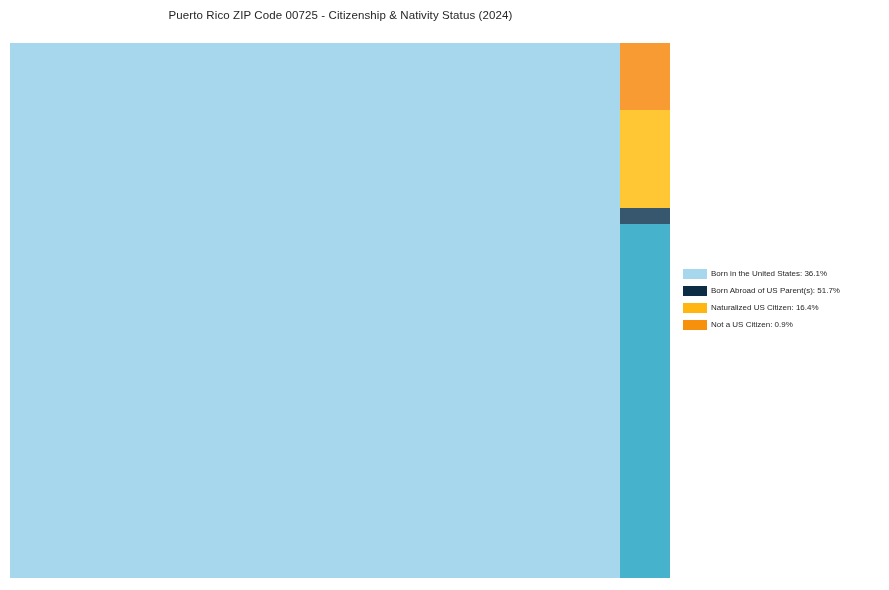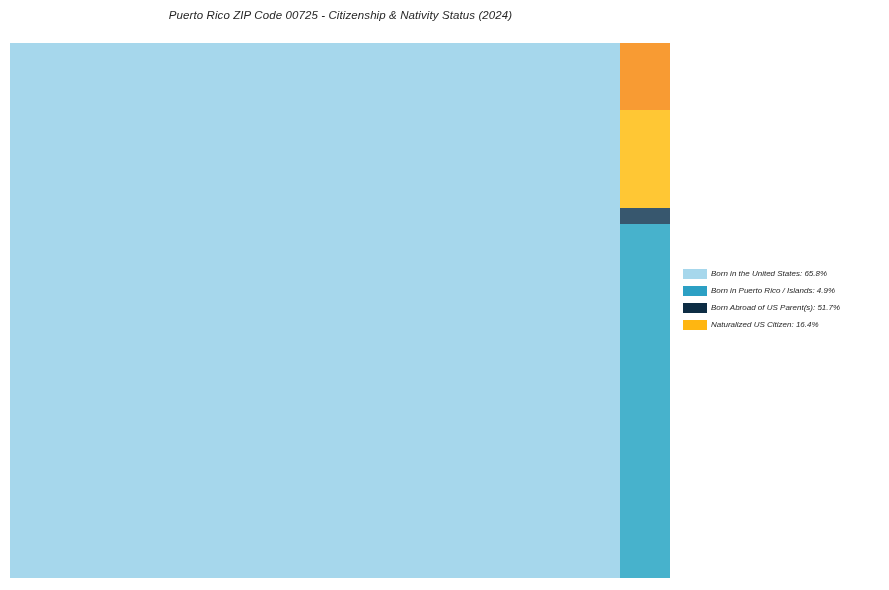--- a/index.html
+++ b/index.html
@@ -3,21 +3,21 @@
 <meta charset="utf-8">
 <style>
   html,body{margin:0;padding:0;}
   body{
     width:889px;height:590px;
     background:#ffffff;
     font-family:"Liberation Sans", sans-serif;
     overflow:hidden;
     position:relative;
   }
-  #stage{position:absolute;left:0;top:0;width:889px;height:590px;font-style:italic;}
+  #stage{position:absolute;left:0;top:0;width:889px;height:590px;}
 
   .title{
     position:absolute;
     left:0;top:9px;width:681px;
     text-align:center;
     font-size:11.5px;
     color:#262626;
     letter-spacing:0.1px;
     white-space:nowrap;
   }
@@ -64,29 +64,29 @@
       <div class="tile" style="left: 0px; top: 0px; width: 610px; height: 535px; background: rgb(166, 215, 236);"></div>
       <div class="tile" style="left: 610px; top: 181px; width: 50px; height: 354px; background: rgb(71, 178, 204);"></div>
       <div class="tile" style="left: 610px; top: 165px; width: 50px; height: 16px; background: rgb(55, 87, 110);"></div>
       <div class="tile" style="left: 610px; top: 67px; width: 50px; height: 98px; background: rgb(255, 199, 52);"></div>
       <div class="tile" style="left: 610px; top: 0px; width: 50px; height: 67px; background: rgb(248, 155, 51);"></div>
     </div>
 
   <div class="legend" id="legend">
       <div class="legend-row">
         <span class="swatch" style="background: rgb(166, 215, 236);"></span>
-        <span class="legend-label">Born in the United States: 65.8%</span>
-      </div>
-      <div class="legend-row">
-        <span class="swatch" style="background: rgb(44, 160, 196);"></span>
-        <span class="legend-label">Born in Puerto Rico / Islands: 4.9%</span>
+        <span class="legend-label">Born in the United States: 36.1%</span>
       </div>
       <div class="legend-row">
         <span class="swatch" style="background: rgb(13, 45, 68);"></span>
         <span class="legend-label">Born Abroad of US Parent(s): 51.7%</span>
       </div>
       <div class="legend-row">
         <span class="swatch" style="background: rgb(255, 182, 17);"></span>
         <span class="legend-label">Naturalized US Citizen: 16.4%</span>
       </div>
+      <div class="legend-row">
+        <span class="swatch" style="background: rgb(247, 144, 13);"></span>
+        <span class="legend-label">Not a US Citizen: 0.9%</span>
+      </div>
     </div>
 
 </div>
 
 </body></html>

